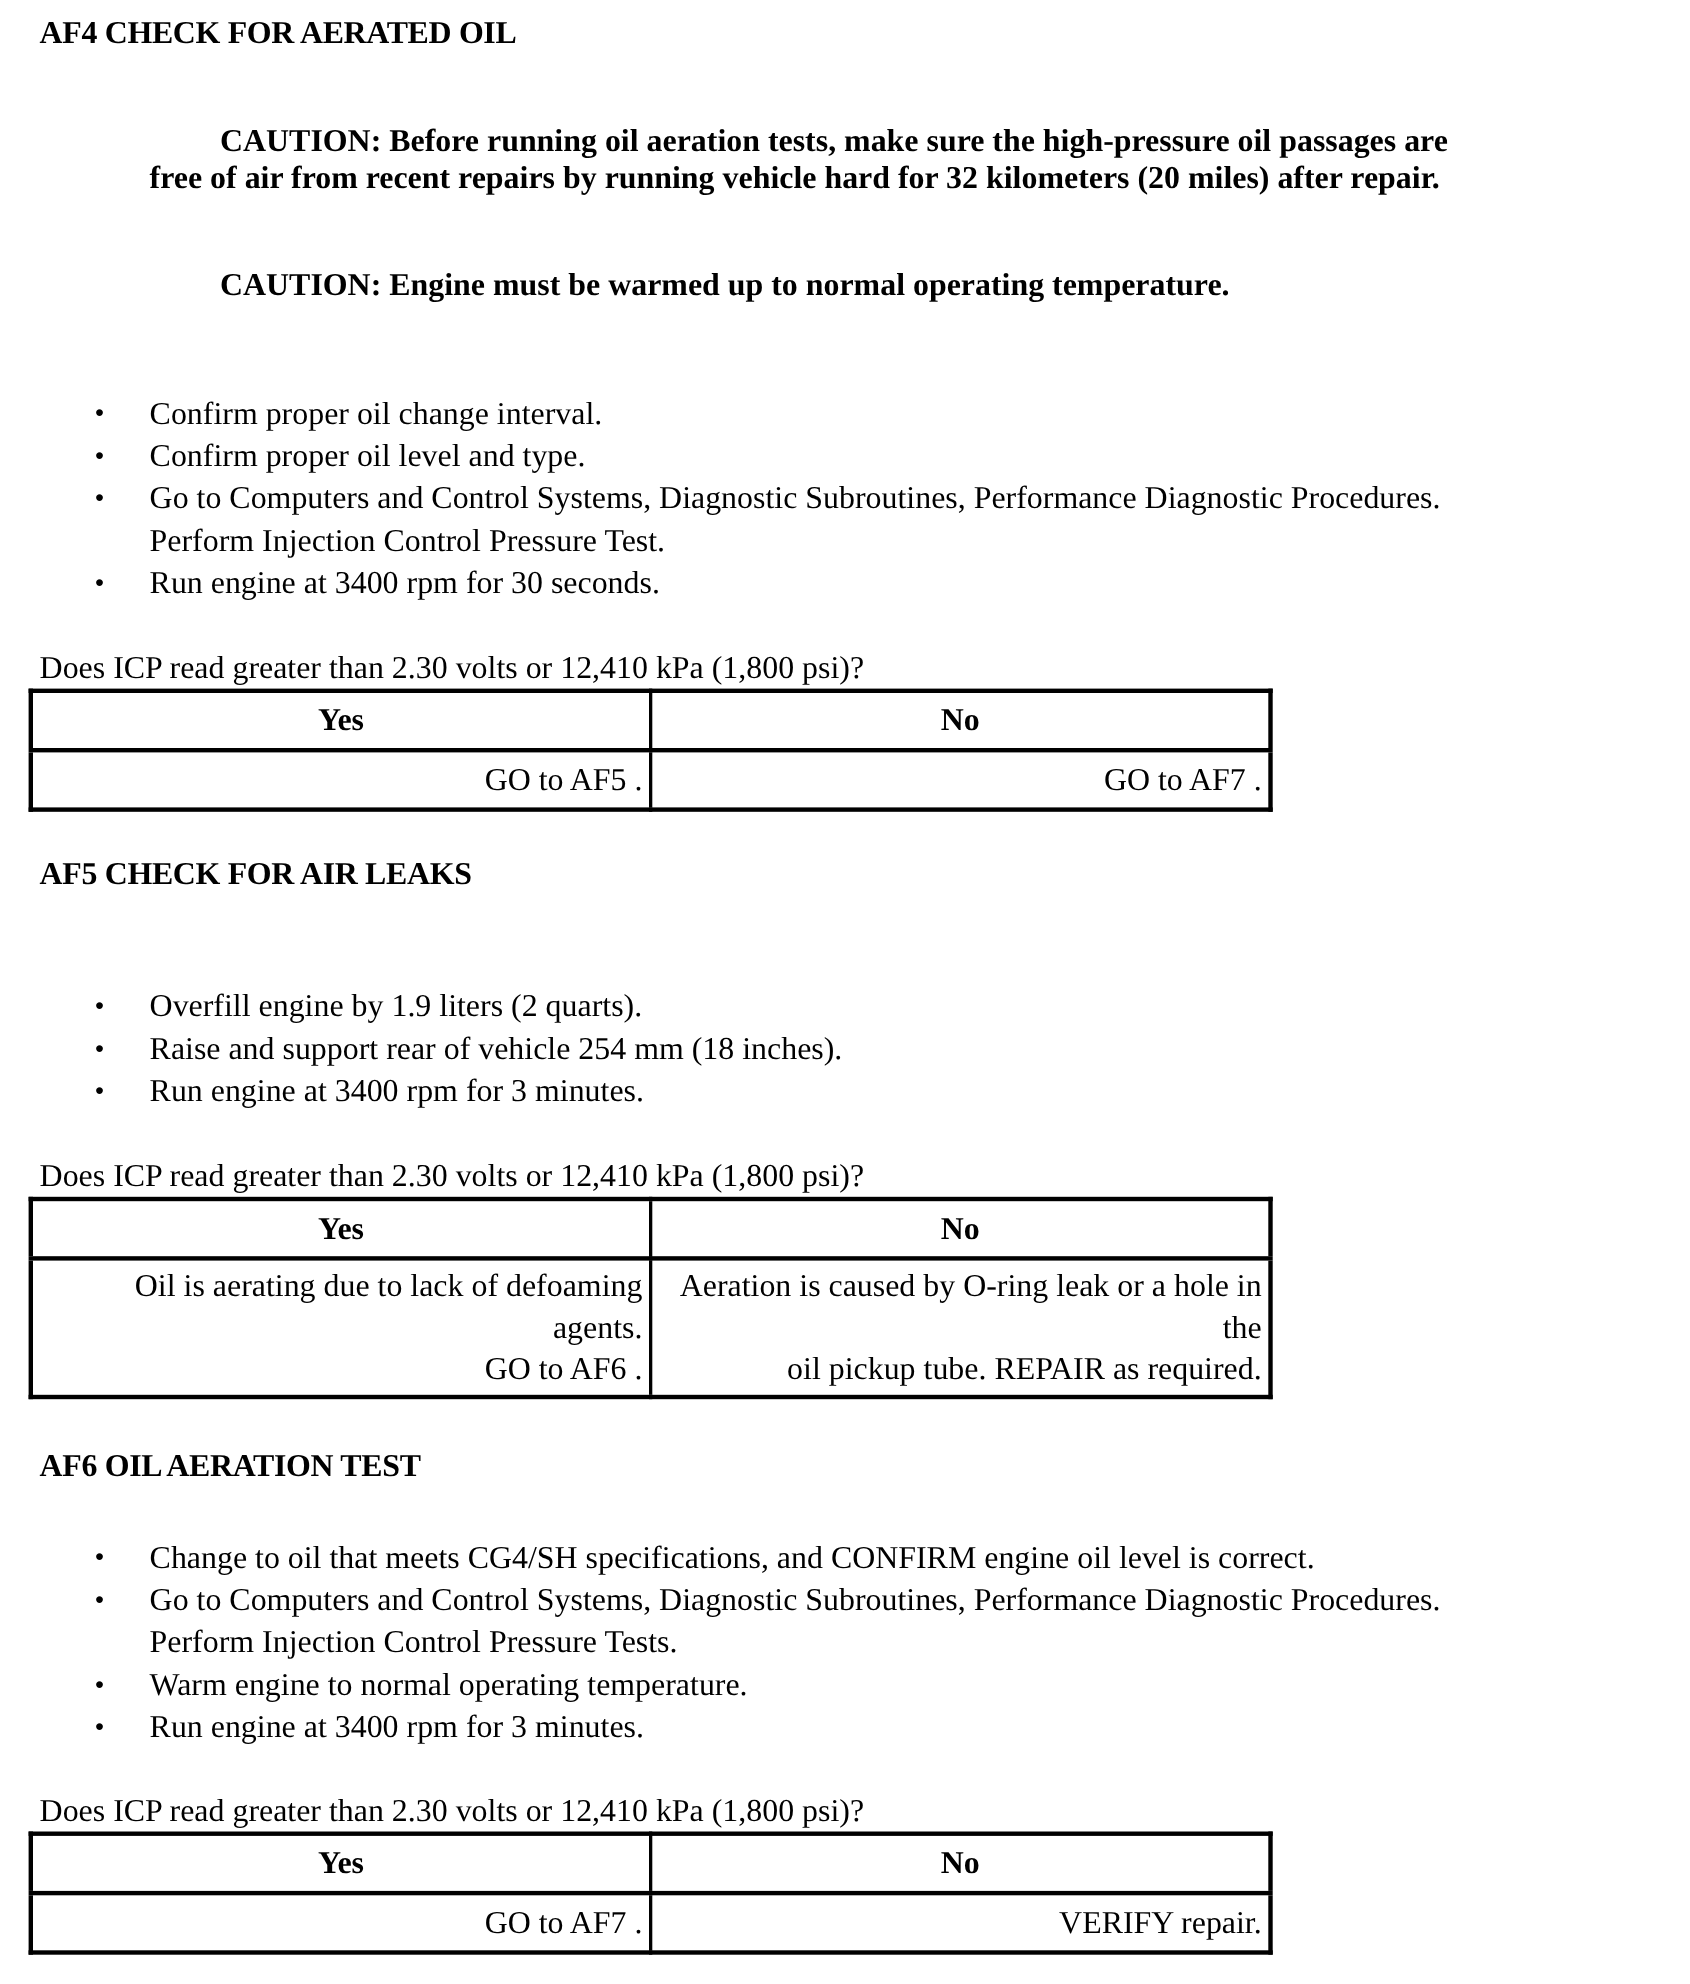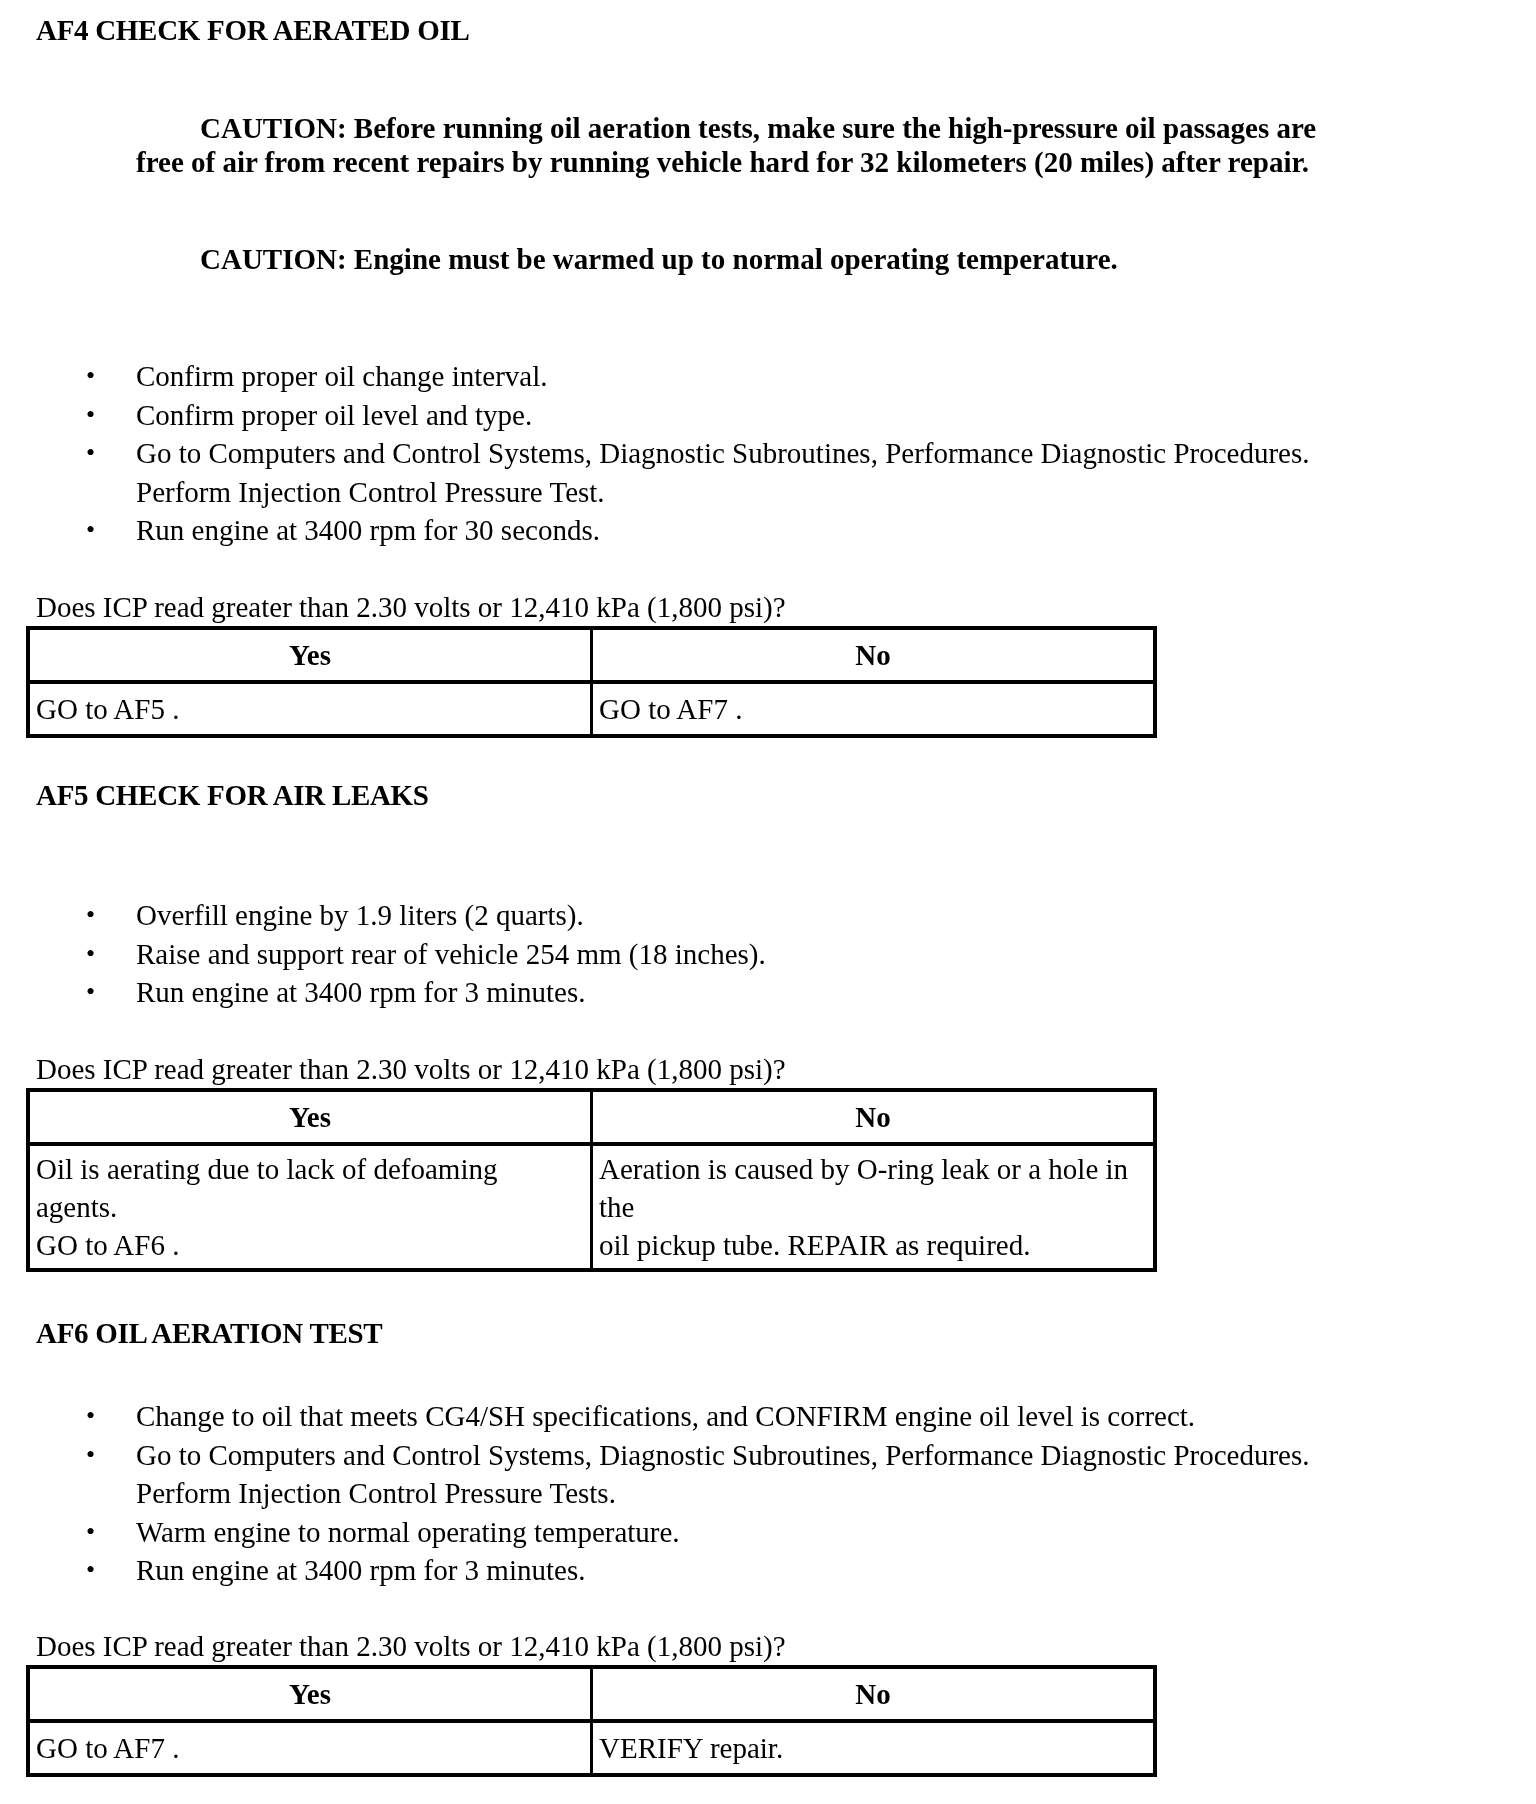--- a/index.html
+++ b/index.html
@@ -23,21 +23,21 @@
   }
   .question { left: 36px; font-size: 29px; white-space: nowrap; }
   table.yn {
     position: absolute; left: 26px; width: 1131px; border-collapse: collapse;
     border: 4px solid #000; table-layout: fixed;
   }
   table.yn th, table.yn td {
     border: 3px solid #000; font-size: 29px; padding: 0 6px;
   }
   table.yn th { font-weight: bold; text-align: center; height: 50px; }
-  table.yn td { text-align: left; vertical-align: middle; line-height: 38px; padding-top: 4px; padding-bottom: 4px; }
+  table.yn td { text-align: right; vertical-align: middle; line-height: 38px; padding-top: 4px; padding-bottom: 4px; }
   table.yn tr.head-row { border-bottom: 4px solid #000; }
   table.yn td.single { height: 42px; }
 </style>
 </head>
 <body>
 
 <div class="abs heading" style="top:14px;">AF4 CHECK FOR AERATED OIL</div>
 
 <div class="abs caution caution-line1" style="top:112px;">CAUTION: Before running oil aeration tests, make sure the high-pressure oil passages are</div>
 <div class="abs caution caution-line2" style="top:146px;">free of air from recent repairs by running vehicle hard for 32 kilometers (20 miles) after repair.</div>

